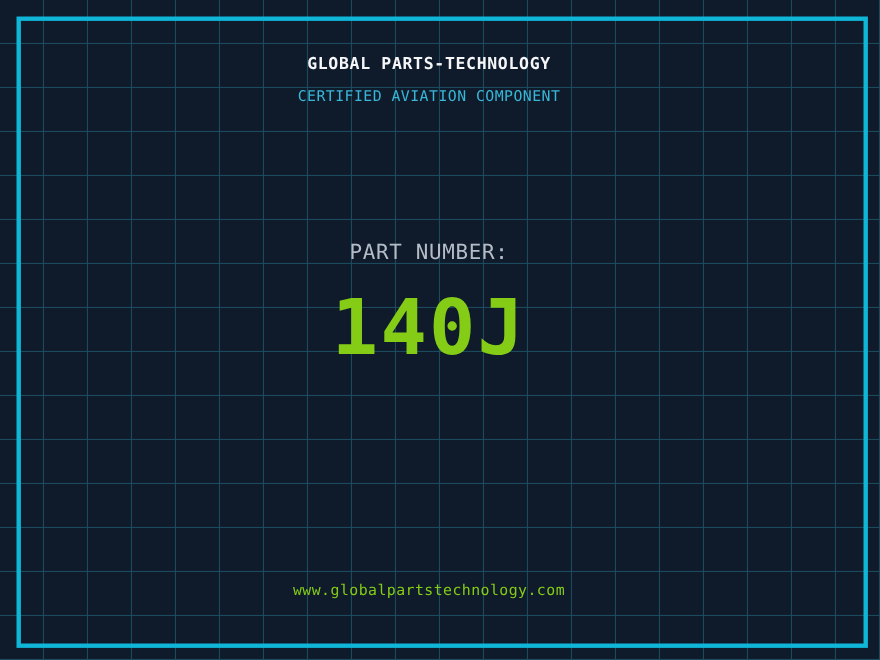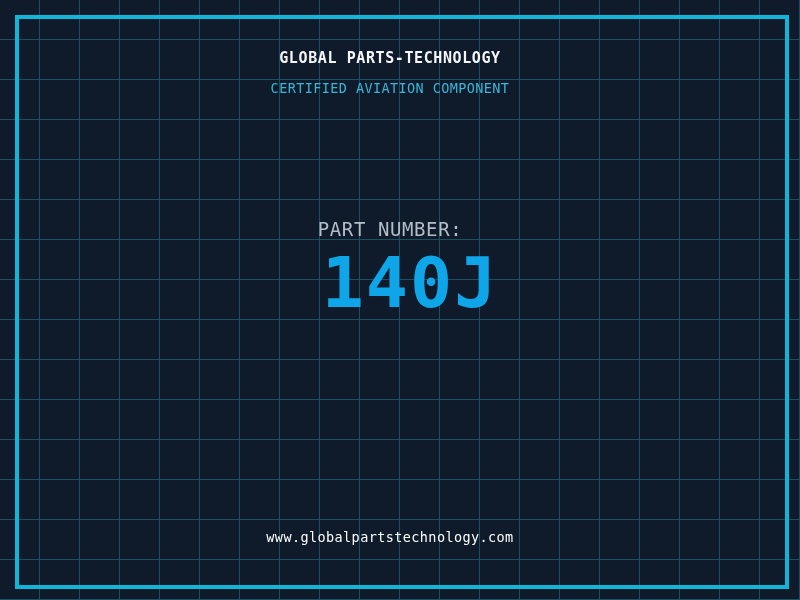--- a/index.html
+++ b/index.html
@@ -49,32 +49,31 @@
     letter-spacing: 0.4px;
     color: #38b7d8;
   }
   .part-label {
     top: 220px;
     font-size: 19px;
     letter-spacing: 0.6px;
     color: #b3bdc7;
   }
   .part-number {
-    top: 248px;
+    top: 263px;
     font-size: 70px;
     font-weight: bold;
     letter-spacing: 2px;
-    color: #0ea5e9;
-    padding-left: 20px;
+    color: #84cc16;
   }
   .footer-url {
     top: 531px;
     font-size: 13.5px;
     letter-spacing: 0.4px;
-    color: #ffffff;
+    color: #84cc16;
   }
 </style>
 </head>
 <body>
 
 <div class="frame"></div>
 
 <div class="textline title">GLOBAL PARTS-TECHNOLOGY</div>
 
 <div class="textline subtitle">CERTIFIED AVIATION COMPONENT</div>

